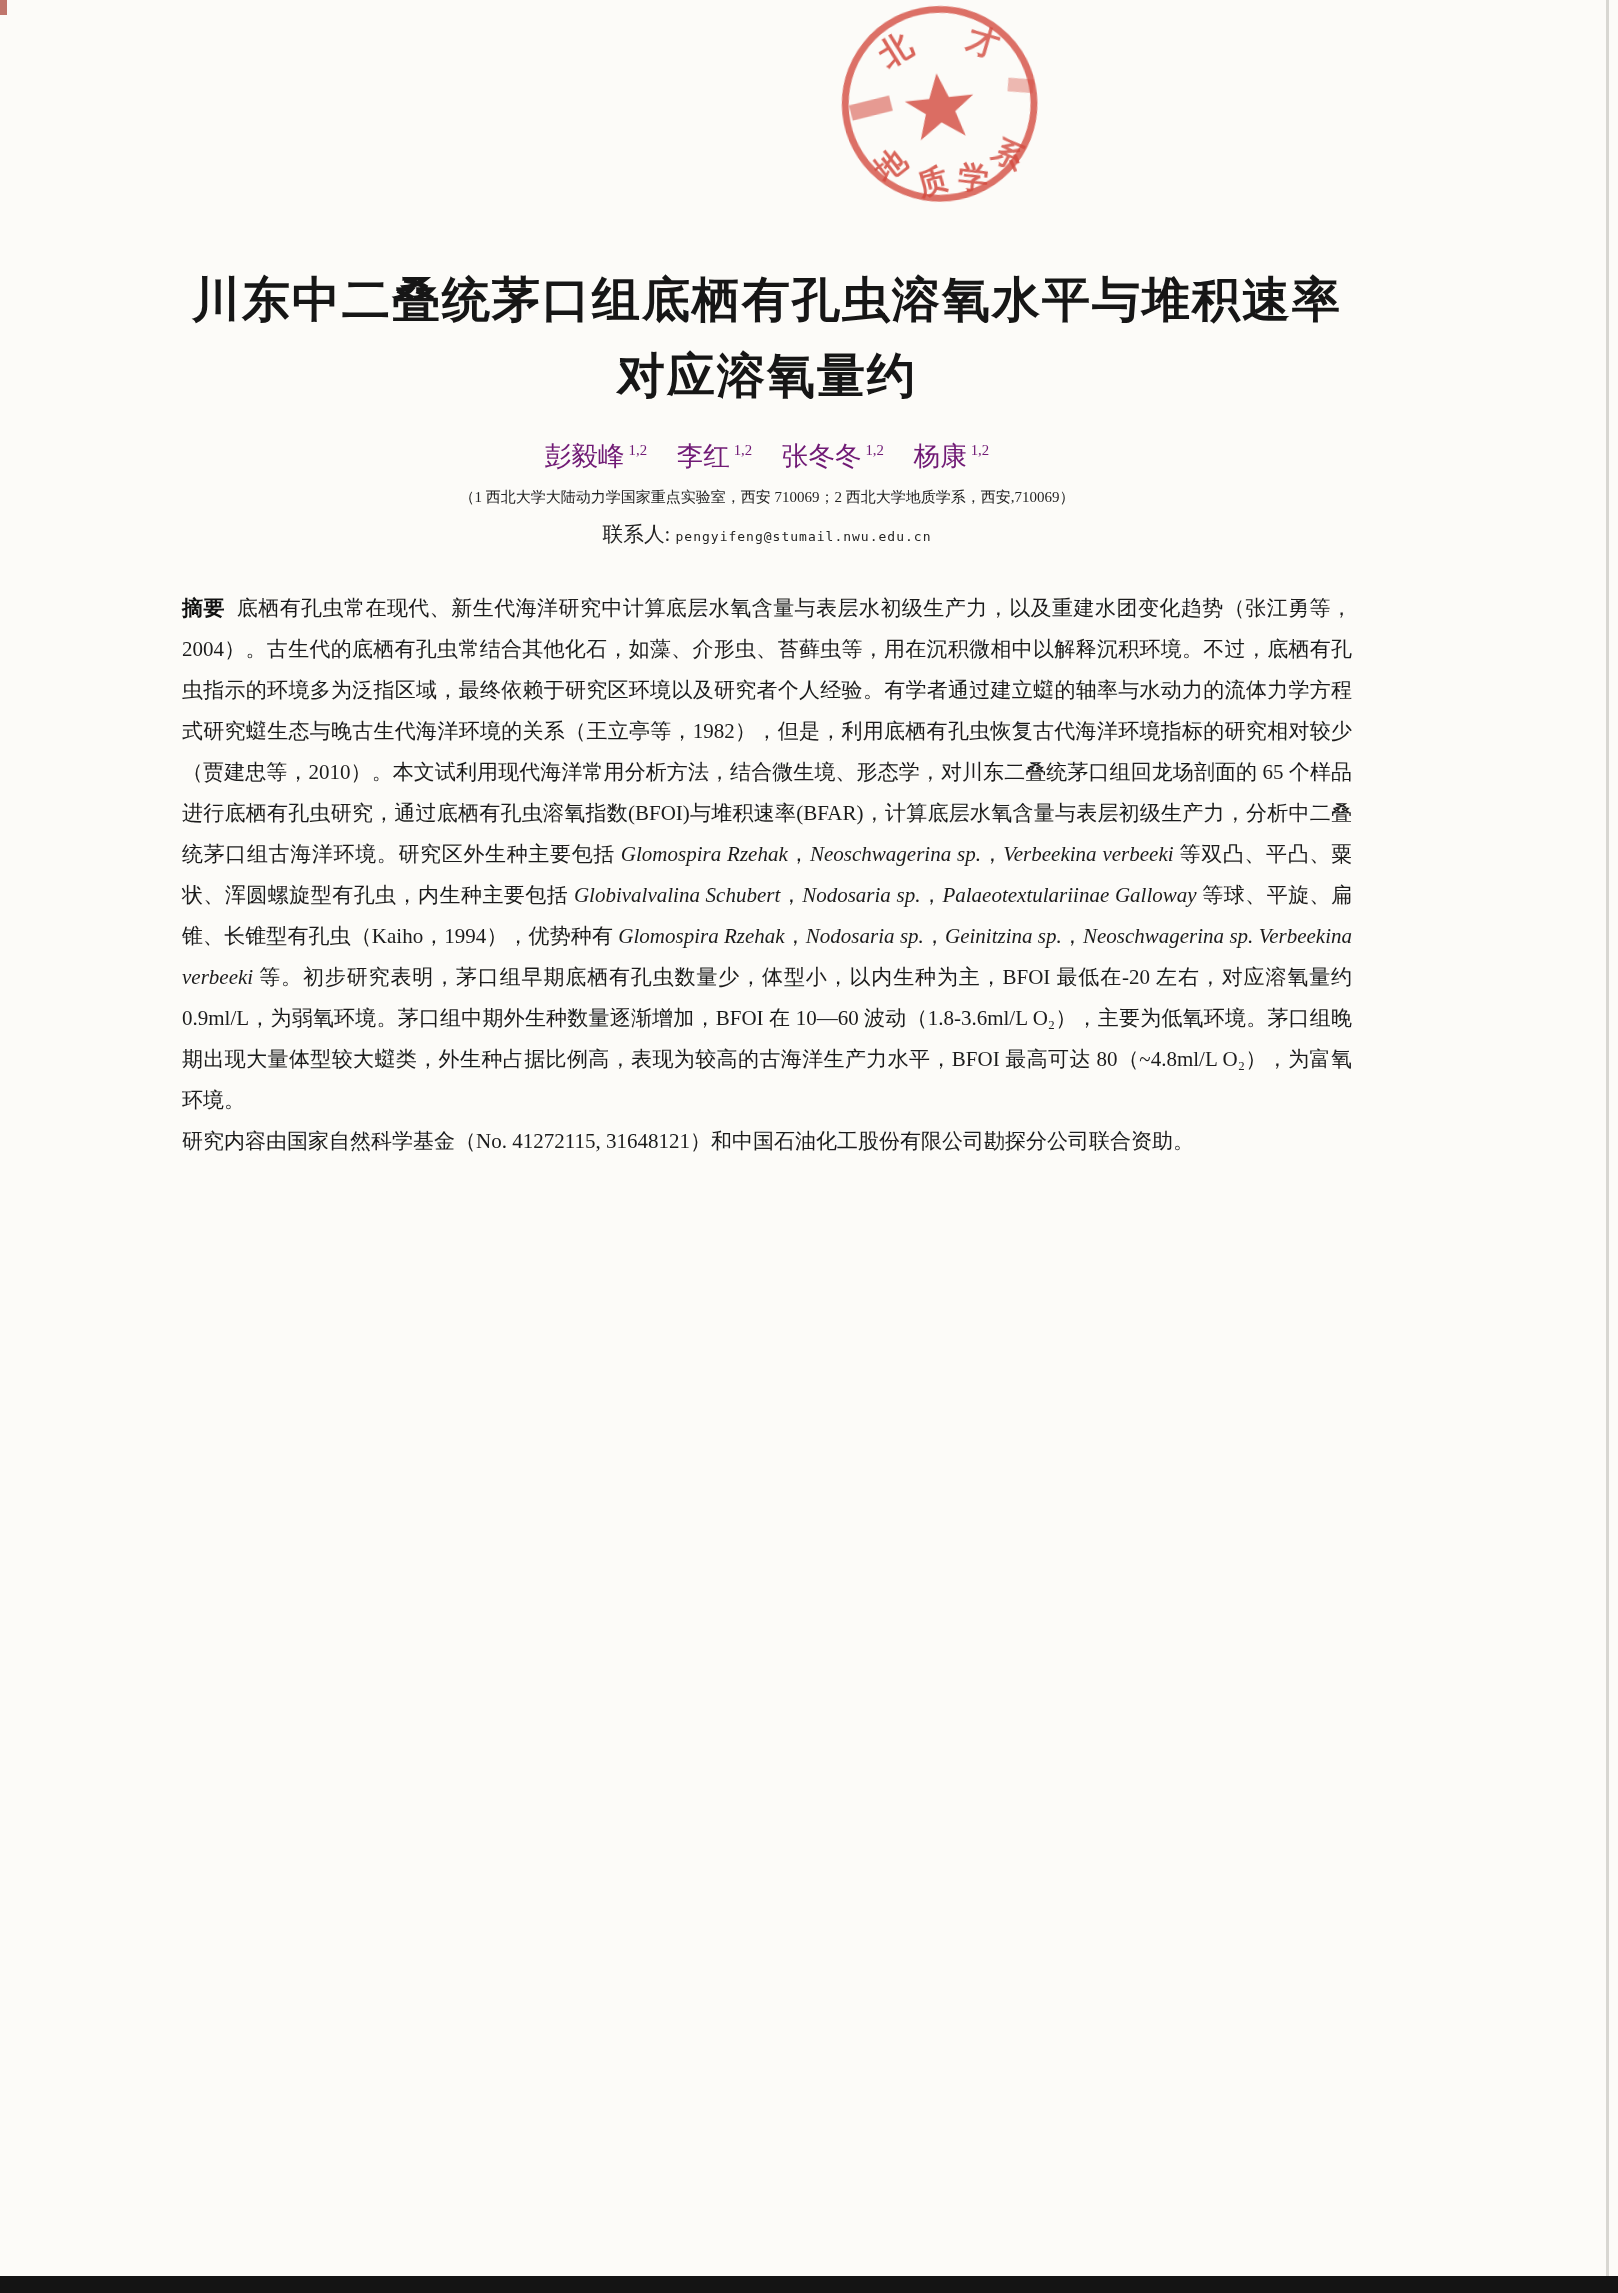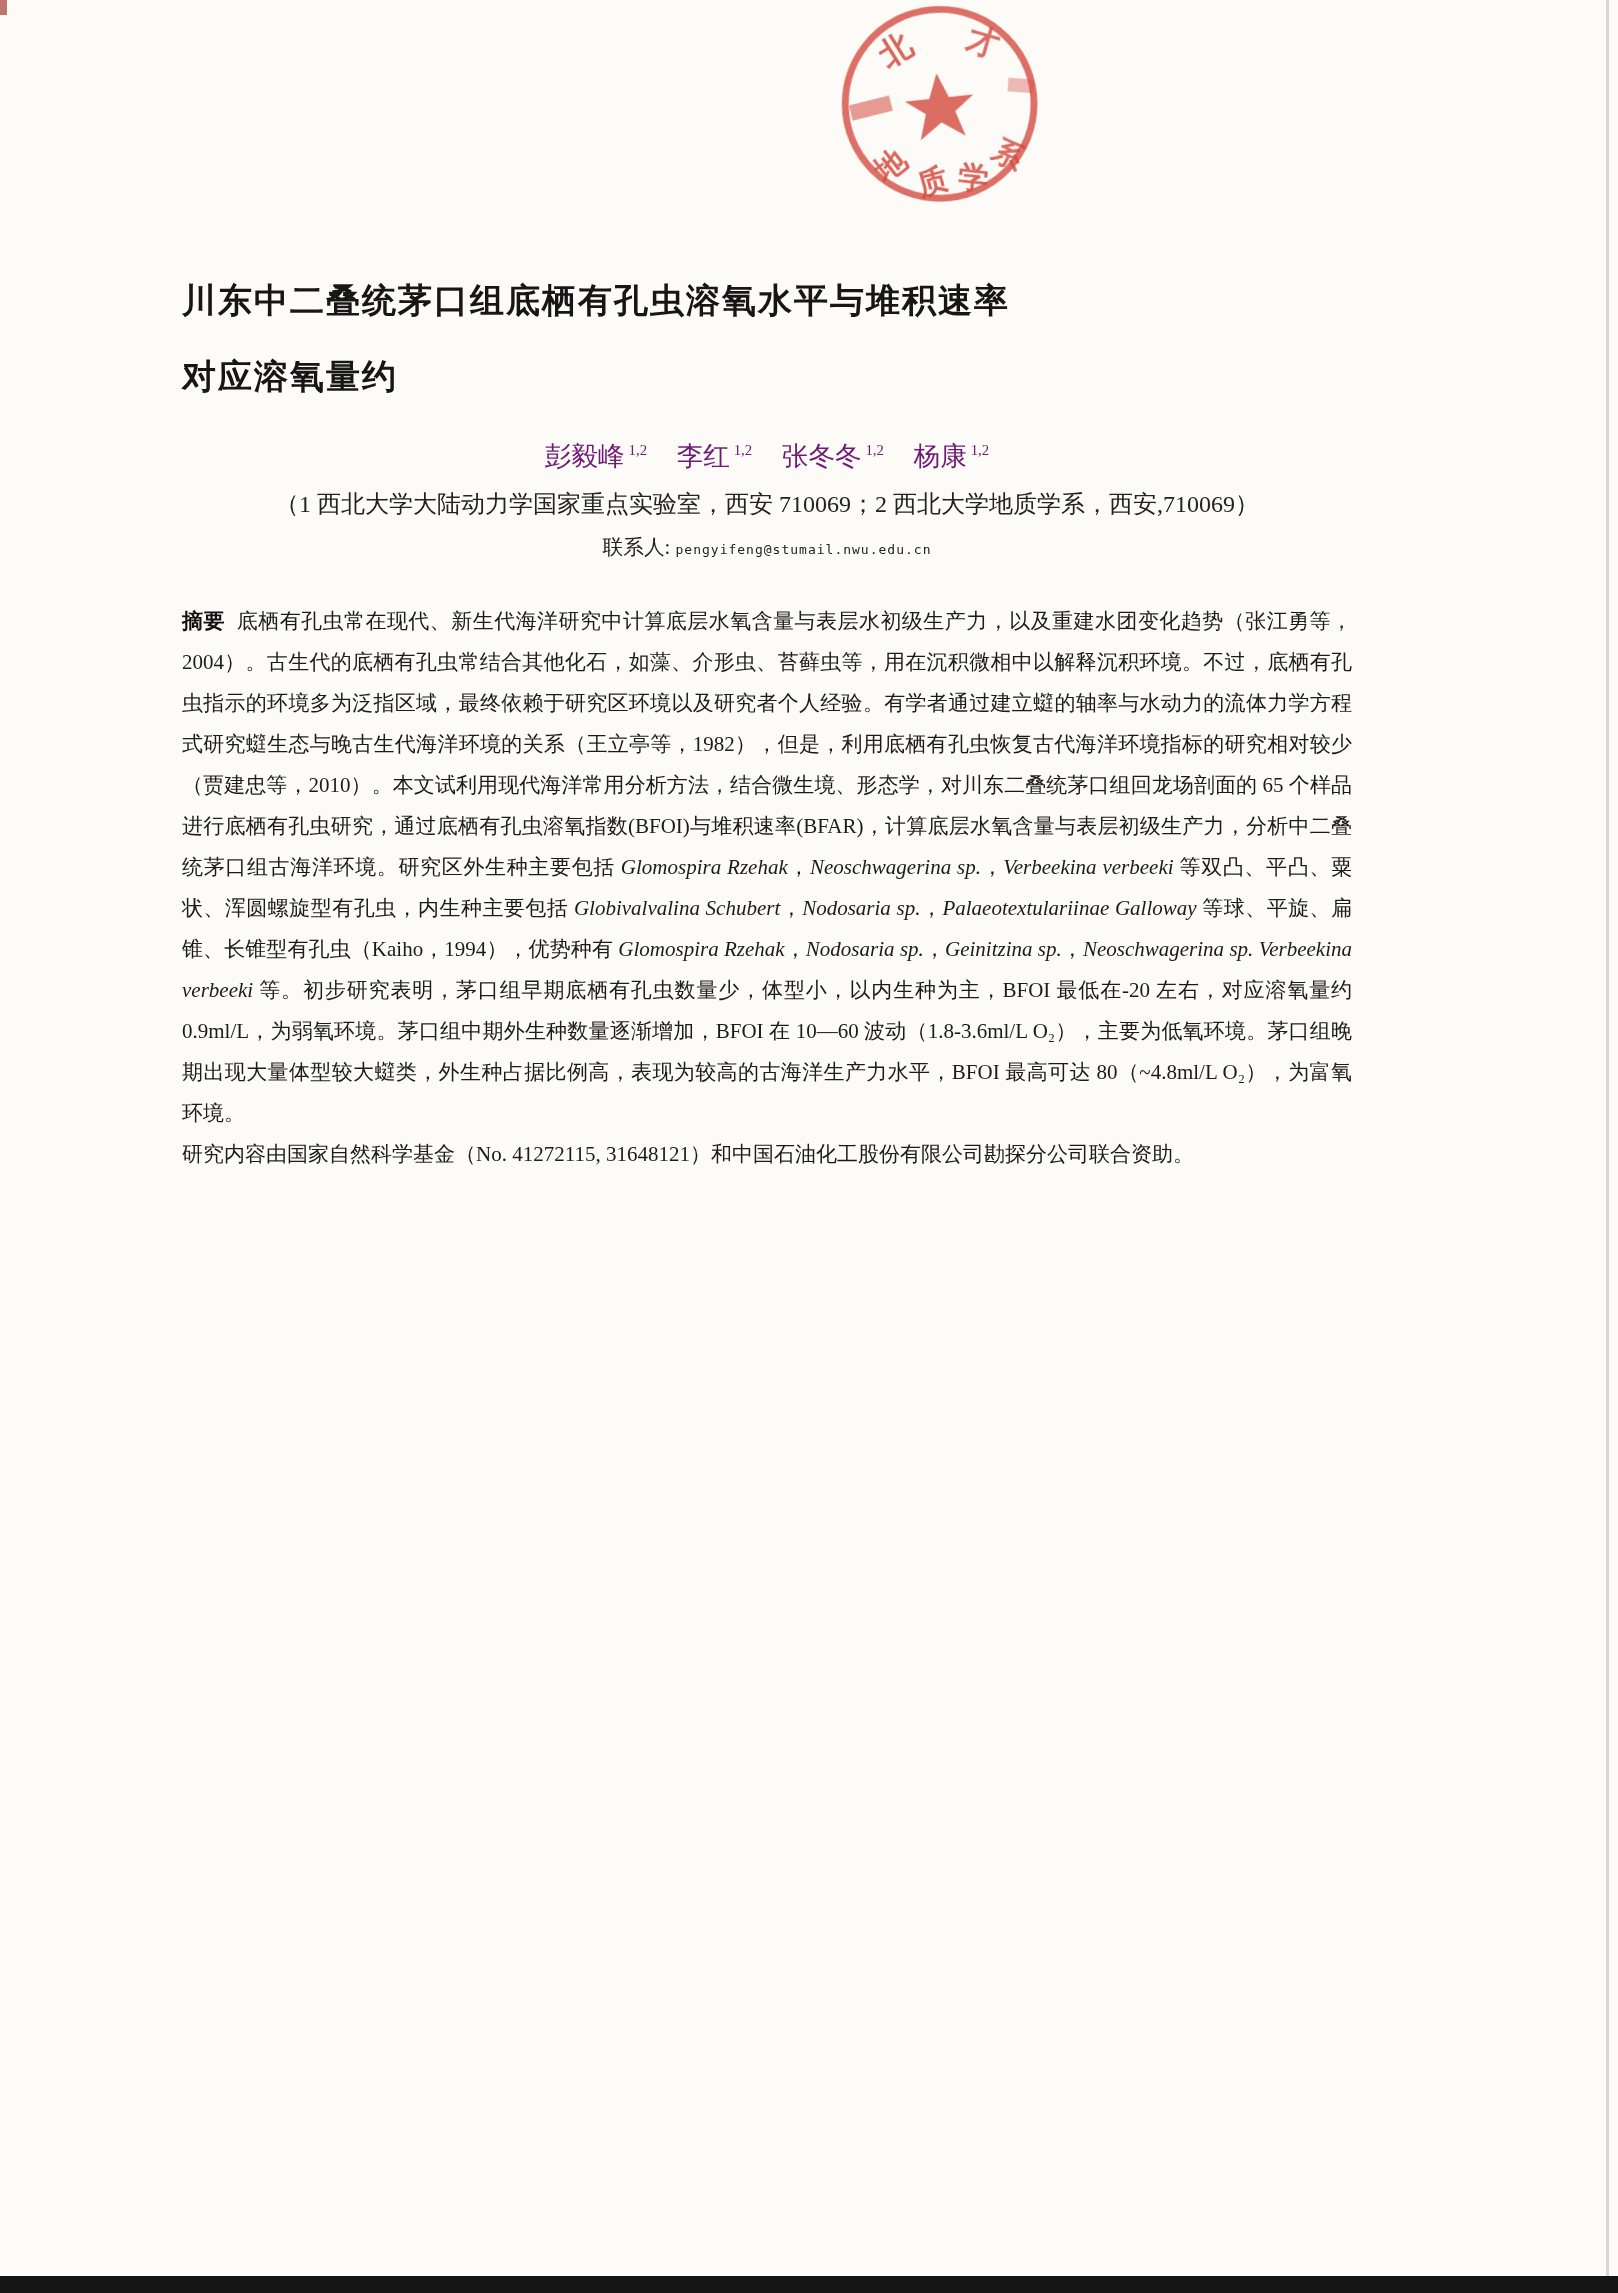--- a/index.html
+++ b/index.html
@@ -20,32 +20,32 @@
     transform:rotate(-6deg);
     filter:blur(0.5px);
     opacity:.92;
   }
   .stamp text{font-family:"Liberation Sans","DejaVu Sans",sans-serif;font-weight:bold;}
   .content{position:absolute;left:182px;top:262px;width:1170px;}
   .title{
     margin:0;
     font-family:"Liberation Sans","DejaVu Sans",sans-serif;
     font-weight:bold;
-    font-size:34px;line-height:76px;
-    text-align:left;letter-spacing:2px;
+    font-size:48px;line-height:76px;
+    text-align:center;letter-spacing:2px;
     color:#161616;
   }
   .title .tl{display:block;}
   .authors{
     margin-top:23.6px;text-align:center;
     font-size:26.6px;color:#701a75;
   }
   .author{margin:0 14.8px;}
   .author sup{font-size:14.8px;margin-left:3.9px;}
-  .affiliation{margin-top:14.8px;text-align:center;font-size:24px;color:#222;}
+  .affiliation{margin-top:14.8px;text-align:center;font-size:15px;color:#222;}
   .contact{margin-top:12.8px;text-align:center;font-size:20.7px;color:#222;}
   .contact .email{font-family:"DejaVu Sans Mono","Liberation Mono",monospace;font-size:13px;letter-spacing:1px;}
   .body-text{font-size:21px;line-height:41px;text-align:justify;color:#1b1b1b;}
   .abstract{margin:39px 0 0 0;}
   .keywords{margin:0;}
   .funding{margin:0;}
   .lbl{
     font-family:"Liberation Sans","DejaVu Sans",sans-serif;
     font-weight:bold;margin-right:11.8px;color:#111;
   }

